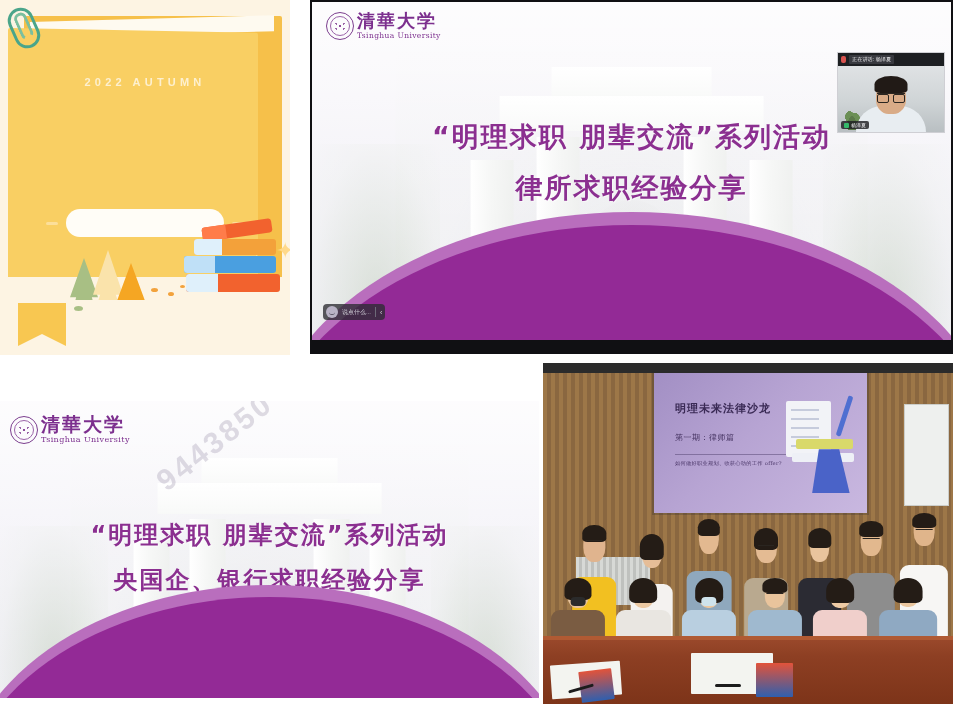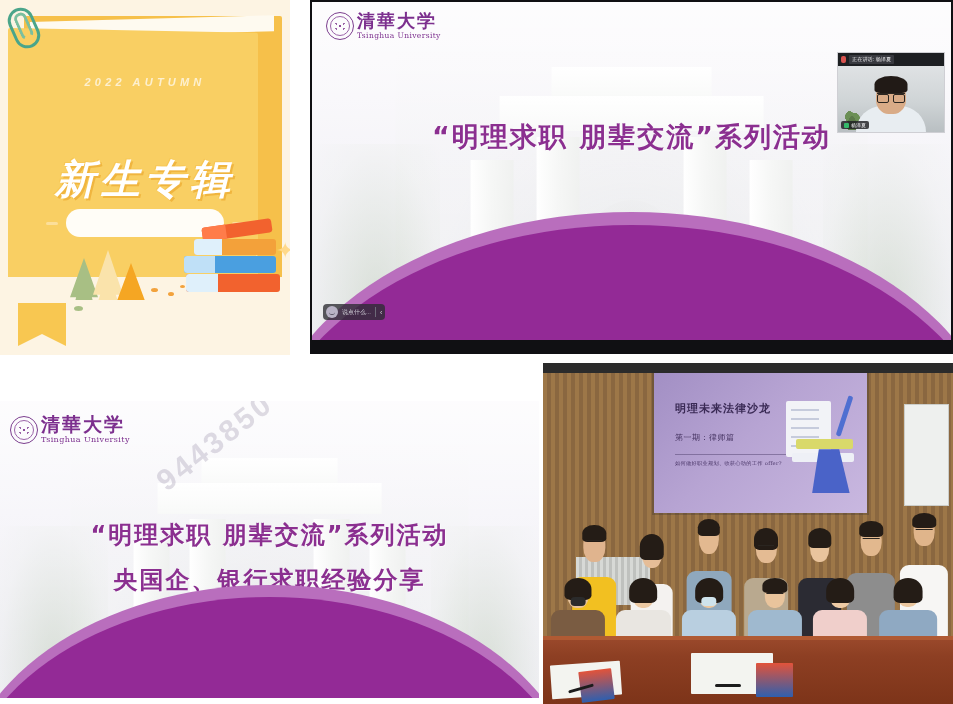--- a/index.html
+++ b/index.html
@@ -7,21 +7,21 @@
     width: 953px; height: 704px;
     background: #ffffff;
     font-family: "Liberation Sans", "DejaVu Sans", sans-serif;
     overflow: hidden;
   }
   .stage { position: relative; width: 953px; height: 704px; background: #fff; }
 
   
   #poster {
     position: absolute; left: 0; top: 0; width: 290px; height: 355px;
-    background: #fdf4e3; overflow: hidden; font-style: italic;
+    background: #fdf4e3; overflow: hidden;
   }
   #poster .sheet-back {
     position: absolute; left: 24px; top: 16px; width: 258px; height: 298px;
     background: #f6c04a; border-radius: 2px;
   }
   #poster .sheet-top-strip {
     position: absolute; left: 30px; top: 22px; width: 244px; height: 16px;
     background: #fefaf0;
     transform: skewY(-1.6deg); transform-origin: left center;
   }
@@ -407,21 +407,20 @@
     <div class="sheet-back"></div>
     <div class="sheet-top-strip"></div>
     <div class="sheet-front"></div>
 
     <div class="clip">
       <div class="outer"></div>
         <div class="inner"></div>
     </div>
 
     <div class="eyebrow">2022 AUTUMN</div>
-    <div class="ptitle l2">新生专辑</div>
 
     <div class="pill-wrap">
       <span class="dash"></span>
       <span class="pill"></span>
       <span class="dash"></span>
     </div>
 
     <div class="ground"></div>
 
     <div class="tree">
@@ -478,20 +477,21 @@
 
       <div class="thu-logo">
         <div class="thu-seal"></div>
         <div class="thu-words">
           <span class="thu-cn">清華大学</span>
           <span class="thu-en">Tsinghua University</span>
         </div>
       </div>
 
       <div class="slide-title t1">“明理求职 朋辈交流”系列活动</div>
+      <div class="slide-title t2">律所求职经验分享</div>
 
       <div class="wave-outer"></div>
       <div class="wave-inner"></div>
 
       <div class="chatbar">
         <span class="avatar"></span>
         <span class="ph">说点什么...</span>
         <span class="sep"></span>
         <span class="arrow">‹</span>
       </div>

